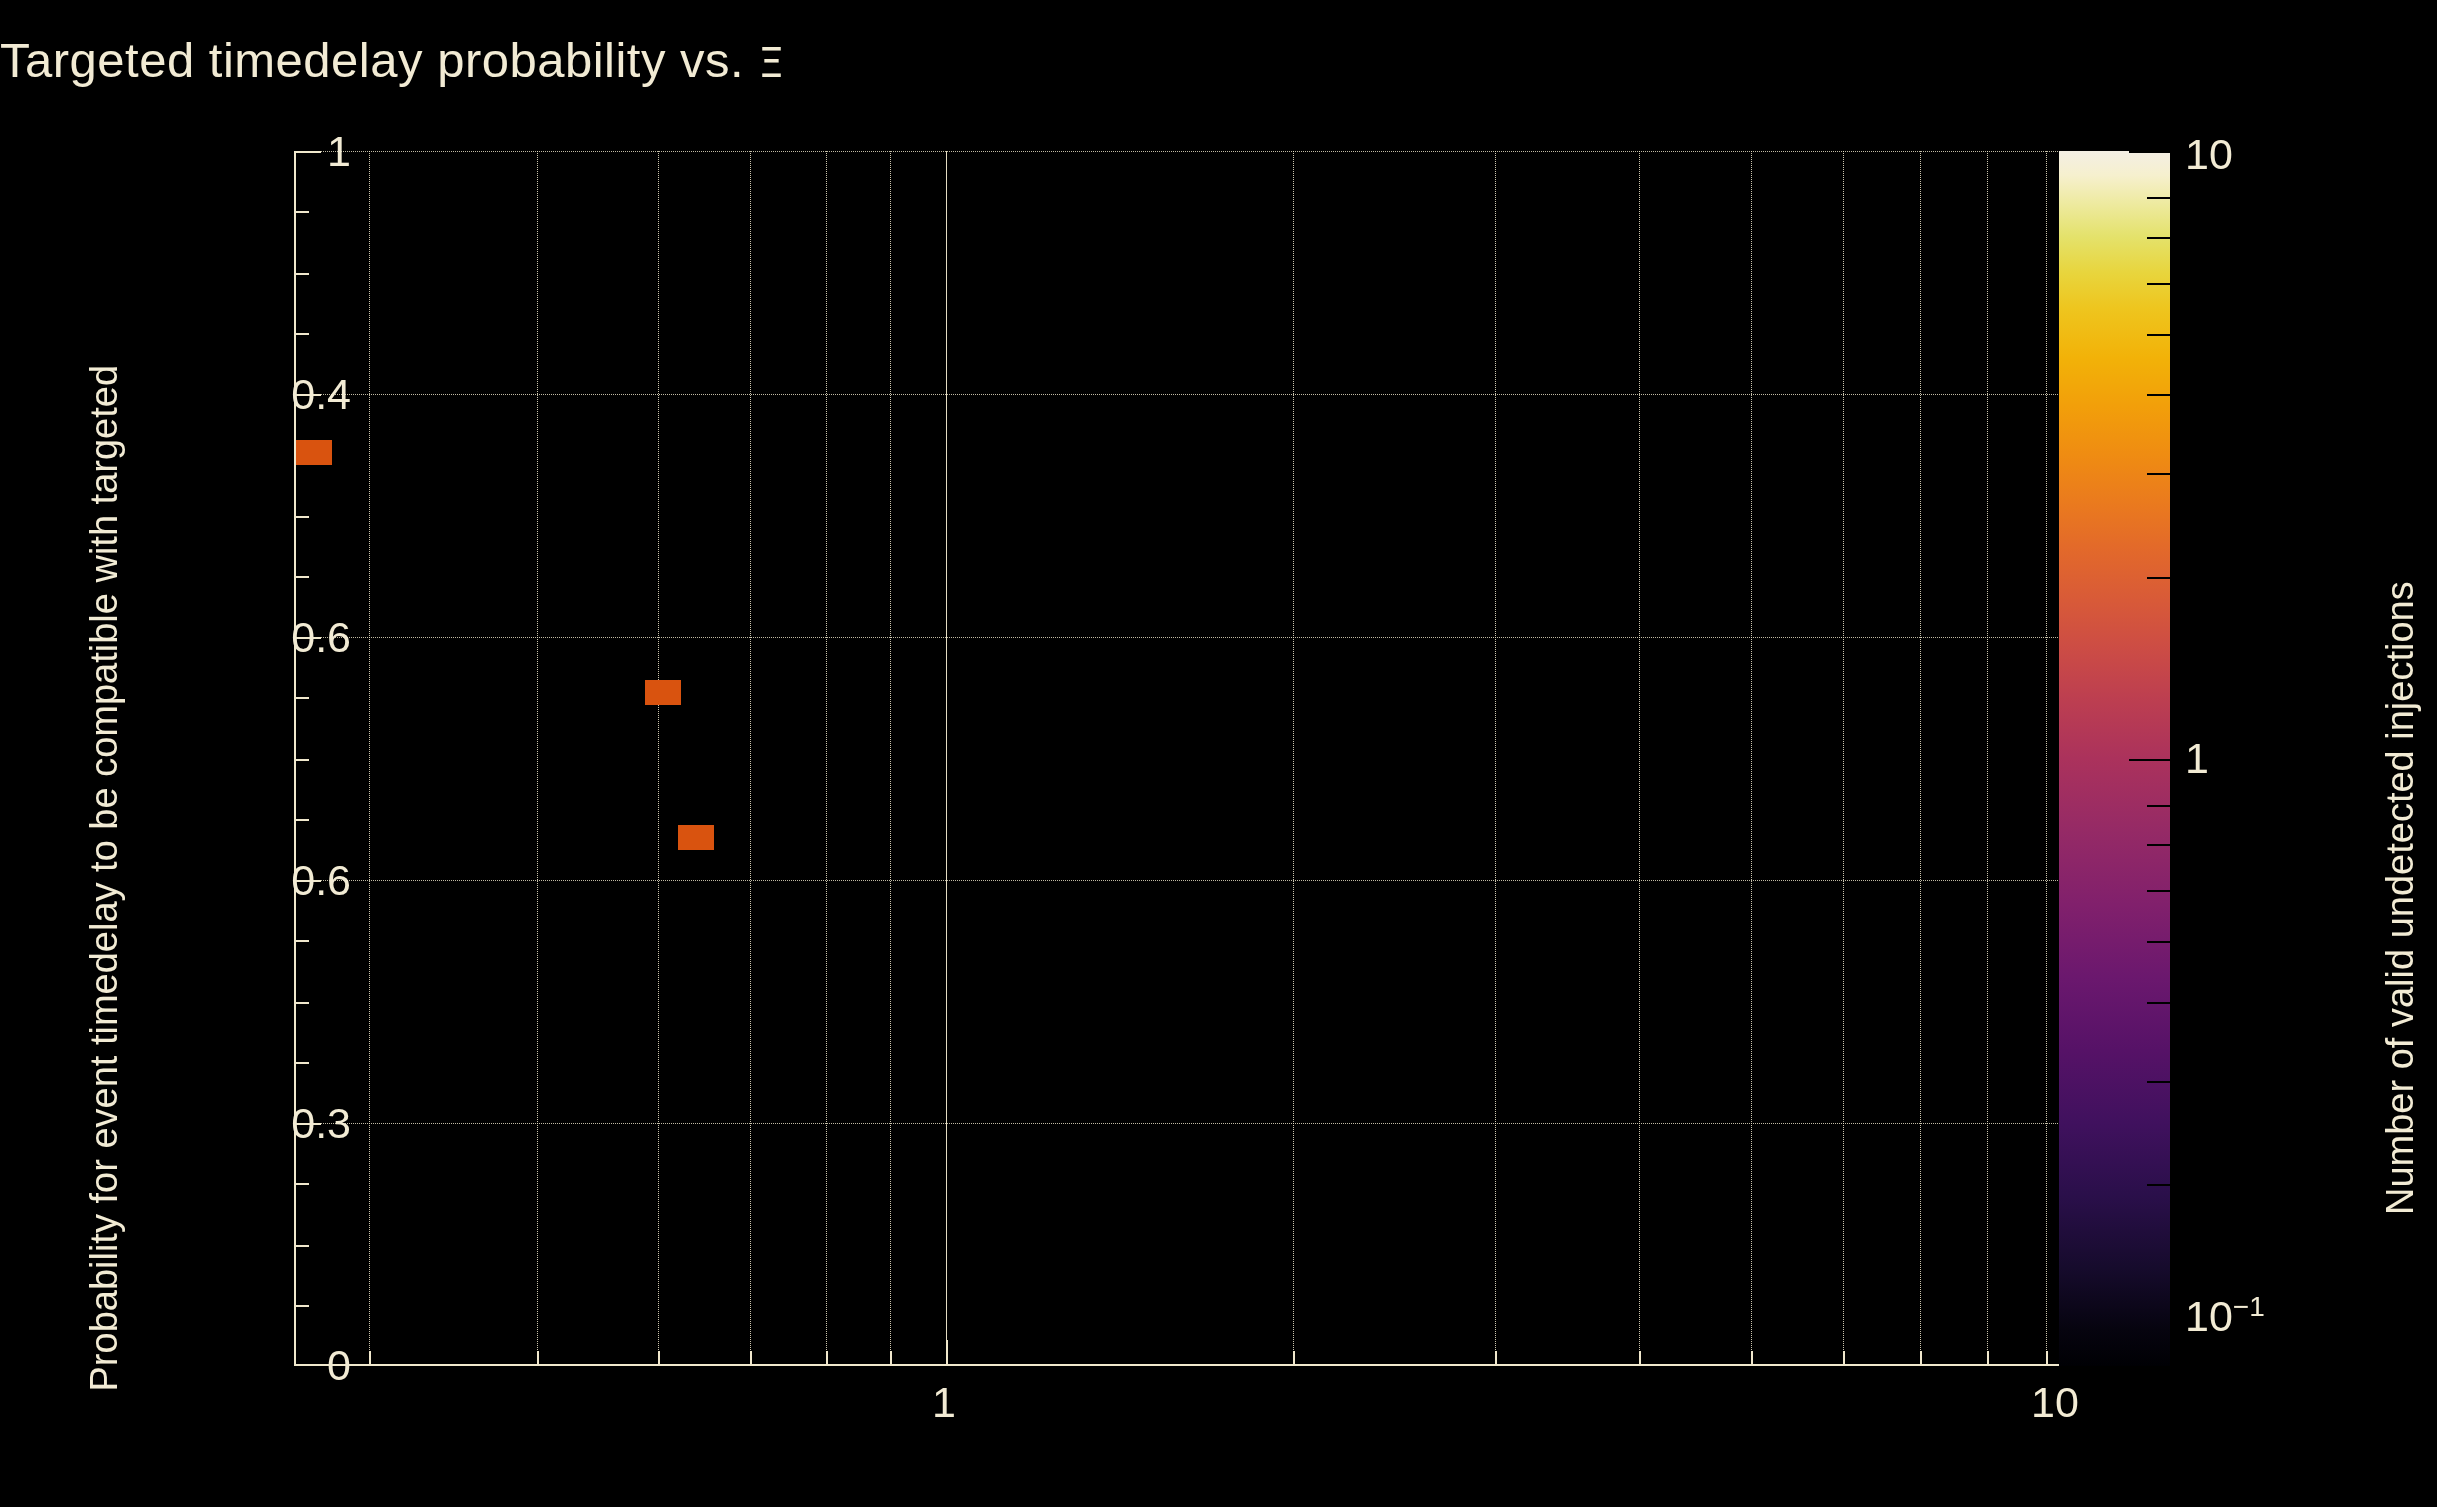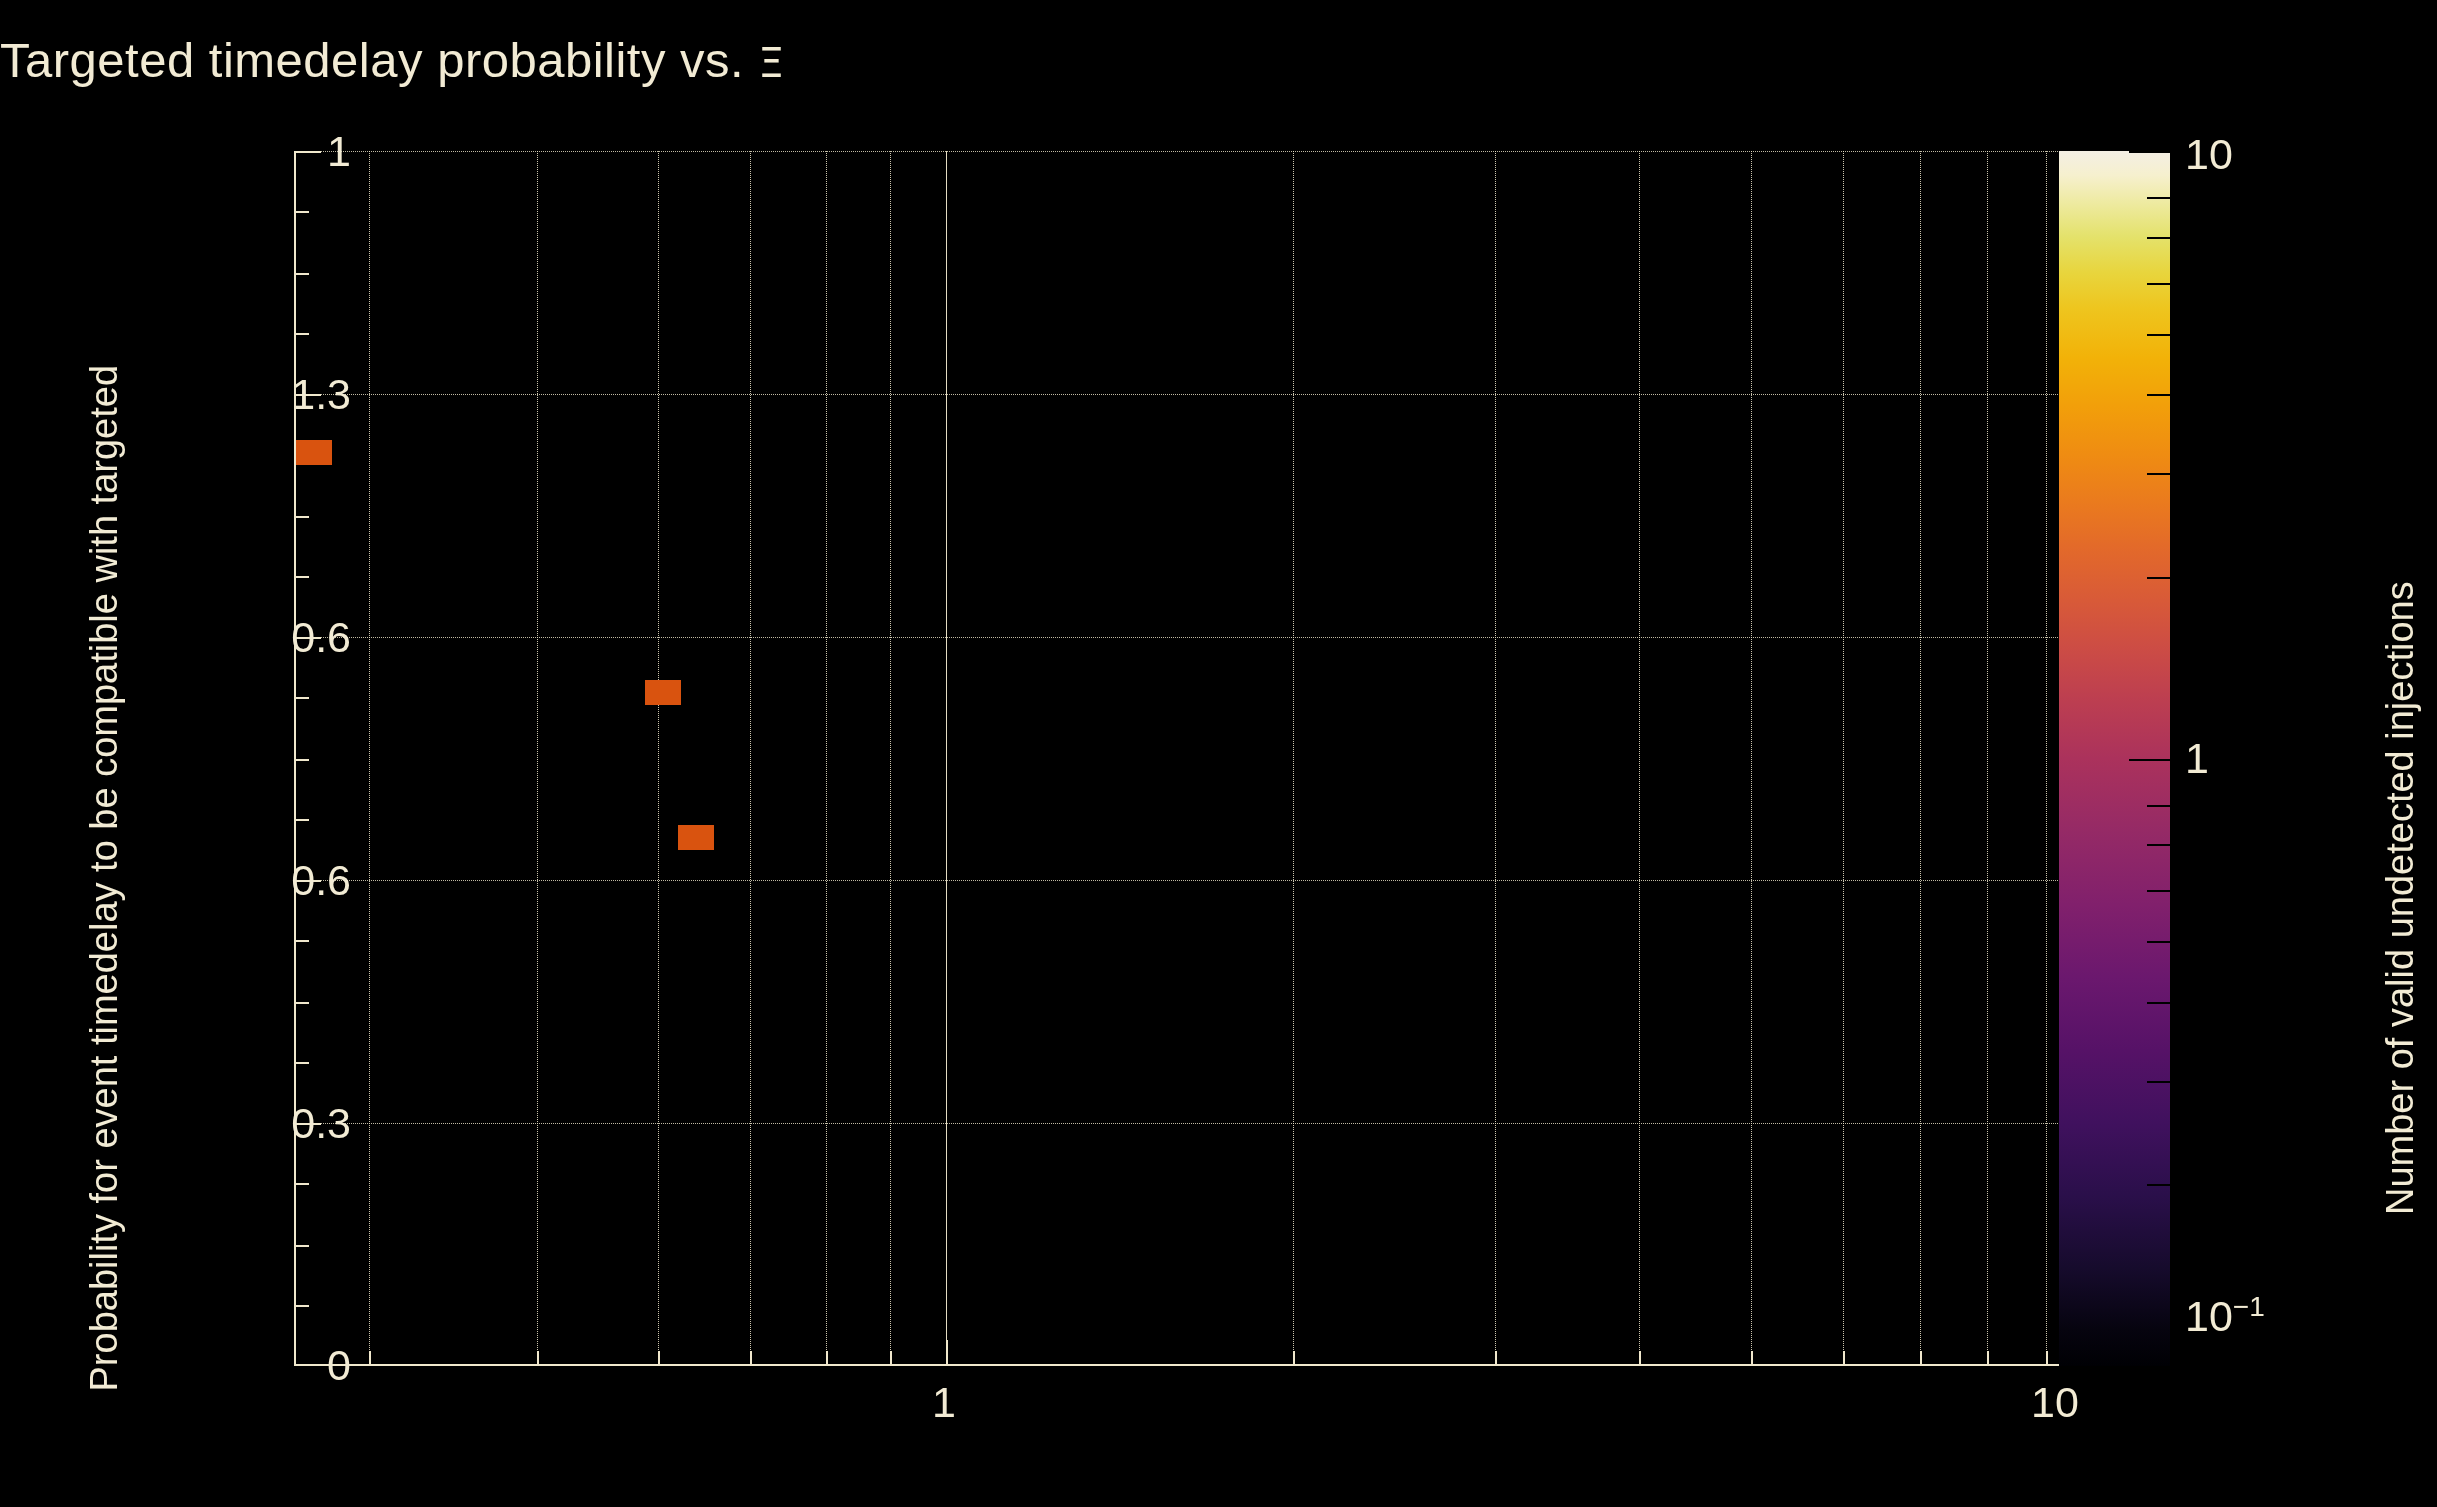--- a/index.html
+++ b/index.html
@@ -314,21 +314,21 @@
       <div class="tick-x minor" style="left:1691px"></div>
       <div class="tick-x minor" style="left:1750px"></div>
 
       <div class="marker" style="left:0px;   top:289px; width:36px; height:25.4px;"></div>
       <div class="marker" style="left:349px; top:529px; width:36px; height:25.4px;"></div>
       <div class="marker" style="left:382px; top:674px; width:36px; height:25.4px;"></div>
     </div>
   </div>
 
   <div class="ylabel-val" style="top:151px">1</div>
-  <div class="ylabel-val" style="top:394px">1.3</div>
+  <div class="ylabel-val" style="top:394px">0.4</div>
   <div class="ylabel-val" style="top:637px">0.6</div>
   <div class="ylabel-val" style="top:880px">0.6</div>
   <div class="ylabel-val" style="top:1123px">0.3</div>
   <div class="ylabel-val" style="top:1365px">0</div>
 
   <div class="xlabel-val" style="left:944px">1</div>
   <div class="xlabel-val" style="left:2055px">10</div>
 
   <div id="ytitle">
       <span>Probability for event timedelay to be compatible with targeted</span>

